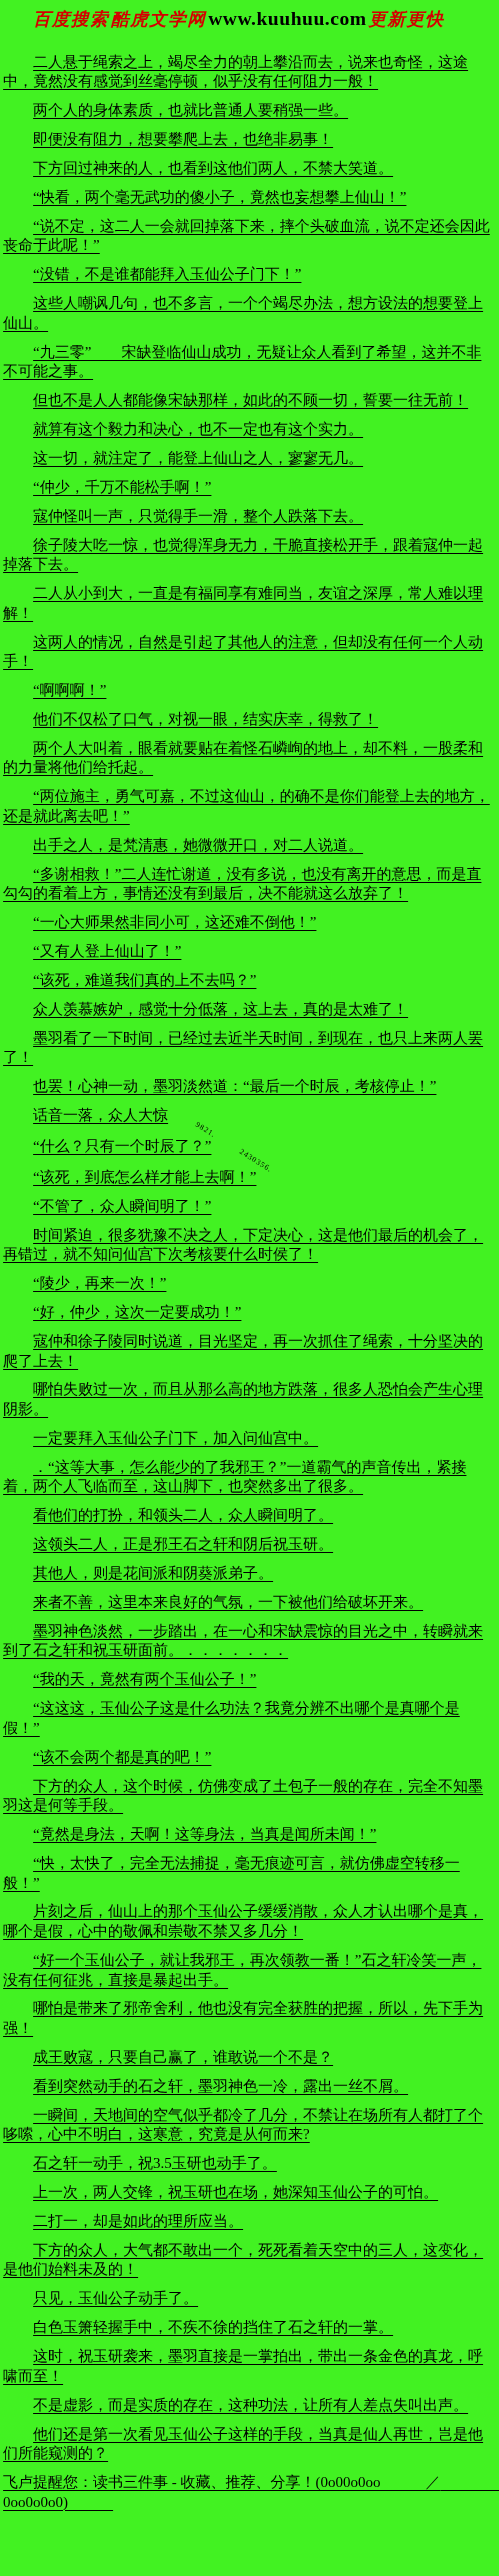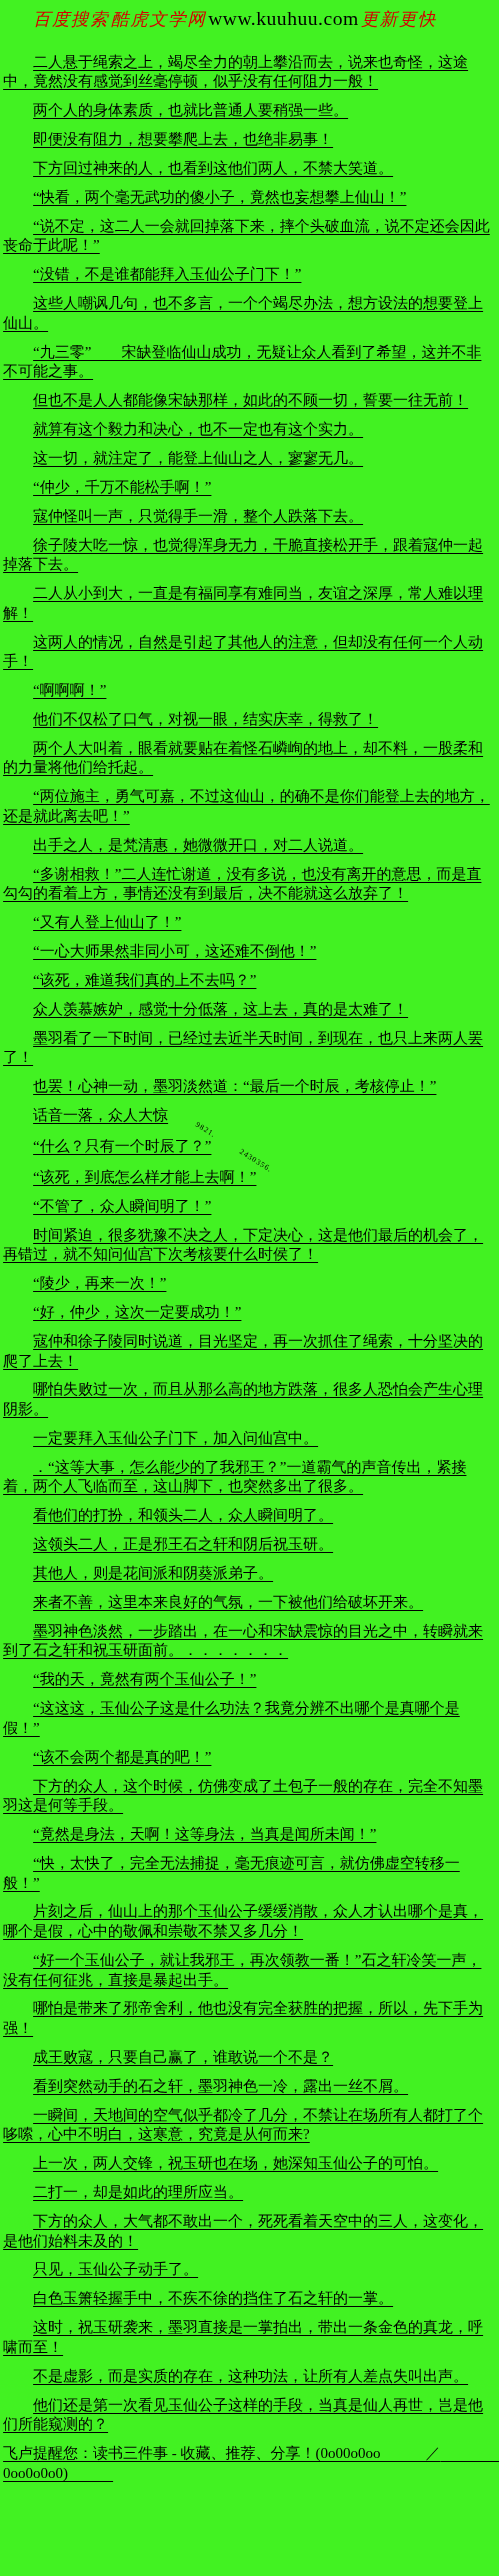--- a/index.html
+++ b/index.html
@@ -12,21 +12,21 @@
     background: #42f222;
     font-family: "Liberation Serif", "DejaVu Serif", serif;
     color: #000000;
     box-sizing: border-box;
     padding: 7.2px 9.3px 13.4px 3.1px;
     overflow: hidden;
   }
   .site-banner {
     white-space: nowrap;
     padding-left: 30px;
-    font-weight: normal;
+    font-weight: bold;
   }
   .site-banner .cal {
     font-style: italic;
     font-size: 17.5px;
     letter-spacing: 1.5px;
     color: #d40000;
     font-family: "Liberation Serif", "DejaVu Serif", serif;
   }
   .site-banner .domain {
     font-style: normal;
@@ -85,22 +85,22 @@
       <p class="para">寇仲怪叫一声，只觉得手一滑，整个人跌落下去。</p>
       <p class="para">徐子陵大吃一惊，也觉得浑身无力，干脆直接松开手，跟着寇仲一起掉落下去。</p>
       <p class="para">二人从小到大，一直是有福同享有难同当，友谊之深厚，常人难以理解！</p>
       <p class="para">这两人的情况，自然是引起了其他人的注意，但却没有任何一个人动手！</p>
       <p class="para">“啊啊啊！”</p>
       <p class="para">他们不仅松了口气，对视一眼，结实庆幸，得救了！</p>
       <p class="para">两个人大叫着，眼看就要贴在着怪石嶙峋的地上，却不料，一股柔和的力量将他们给托起。</p>
       <p class="para">“两位施主，勇气可嘉，不过这仙山，的确不是你们能登上去的地方，还是就此离去吧！”</p>
       <p class="para">出手之人，是梵清惠，她微微开口，对二人说道。</p>
       <p class="para">“多谢相救！”二人连忙谢道，没有多说，也没有离开的意思，而是直勾勾的看着上方，事情还没有到最后，决不能就这么放弃了！</p>
+      <p class="para">“一心大师果然非同小可，这还难不倒他！”</p>
       <p class="para">“又有人登上仙山了！”</p>
-      <p class="para">“一心大师果然非同小可，这还难不倒他！”</p>
       <p class="para">“该死，难道我们真的上不去吗？”</p>
       <p class="para">众人羡慕嫉妒，感觉十分低落，这上去，真的是太难了！</p>
       <p class="para">墨羽看了一下时间，已经过去近半天时间，到现在，也只上来两人罢了！</p>
       <p class="para">也罢！心神一动，墨羽淡然道：“最后一个时辰，考核停止！”</p>
       <p class="para">话音一落，众人大惊<span class="wm">9821.</span></p>
       <p class="para">“什么？只有一个时辰了？”<span class="wm">2430356.</span></p>
       <p class="para">“该死，到底怎么样才能上去啊！”</p>
       <p class="para">“不管了，众人瞬间明了！”</p>
       <p class="para">时间紧迫，很多犹豫不决之人，下定决心，这是他们最后的机会了，再错过，就不知问仙宫下次考核要什么时侯了！</p>
       <p class="para">“陵少，再来一次！”</p>
@@ -119,20 +119,21 @@
       <p class="para">“该不会两个都是真的吧！”</p>
       <p class="para">下方的众人，这个时候，仿佛变成了土包子一般的存在，完全不知墨羽这是何等手段。</p>
       <p class="para">“竟然是身法，天啊！这等身法，当真是闻所未闻！”</p>
       <p class="para">“快，太快了，完全无法捕捉，毫无痕迹可言，就仿佛虚空转移一般！”</p>
       <p class="para">片刻之后，仙山上的那个玉仙公子缓缓消散，众人才认出哪个是真，哪个是假，心中的敬佩和崇敬不禁又多几分！</p>
       <p class="para">“好一个玉仙公子，就让我邪王，再次领教一番！”石之轩冷笑一声，没有任何征兆，直接是暴起出手。</p>
       <p class="para">哪怕是带来了邪帝舍利，他也没有完全获胜的把握，所以，先下手为强！</p>
       <p class="para">成王败寇，只要自己赢了，谁敢说一个不是？</p>
       <p class="para">看到突然动手的石之轩，墨羽神色一冷，露出一丝不屑。</p>
       <p class="para">一瞬间，天地间的空气似乎都冷了几分，不禁让在场所有人都打了个哆嗦，心中不明白，这寒意，究竟是从何而来?</p>
+      <p class="para">石之轩一动手，祝3.5玉研也动手了。</p>
       <p class="para">上一次，两人交锋，祝玉研也在场，她深知玉仙公子的可怕。</p>
       <p class="para">二打一，却是如此的理所应当。</p>
       <p class="para">下方的众人，大气都不敢出一个，死死看着天空中的三人，这变化，是他们始料未及的！</p>
       <p class="para">只见，玉仙公子动手了。</p>
       <p class="para">白色玉箫轻握手中，不疾不徐的挡住了石之轩的一掌。</p>
       <p class="para">这时，祝玉研袭来，墨羽直接是一掌拍出，带出一条金色的真龙，呼啸而至！</p>
       <p class="para">不是虚影，而是实质的存在，这种功法，让所有人差点失叫出声。</p>
       <p class="para">他们还是第一次看见玉仙公子这样的手段，当真是仙人再世，岂是他们所能窥测的？</p>
       <p class="para noindent">飞卢提醒您：读书三件事 - 收藏、推荐、分享！(0o00o0oo　　　／　　　　0oo0o0o0)　　　</p>
     </div>

